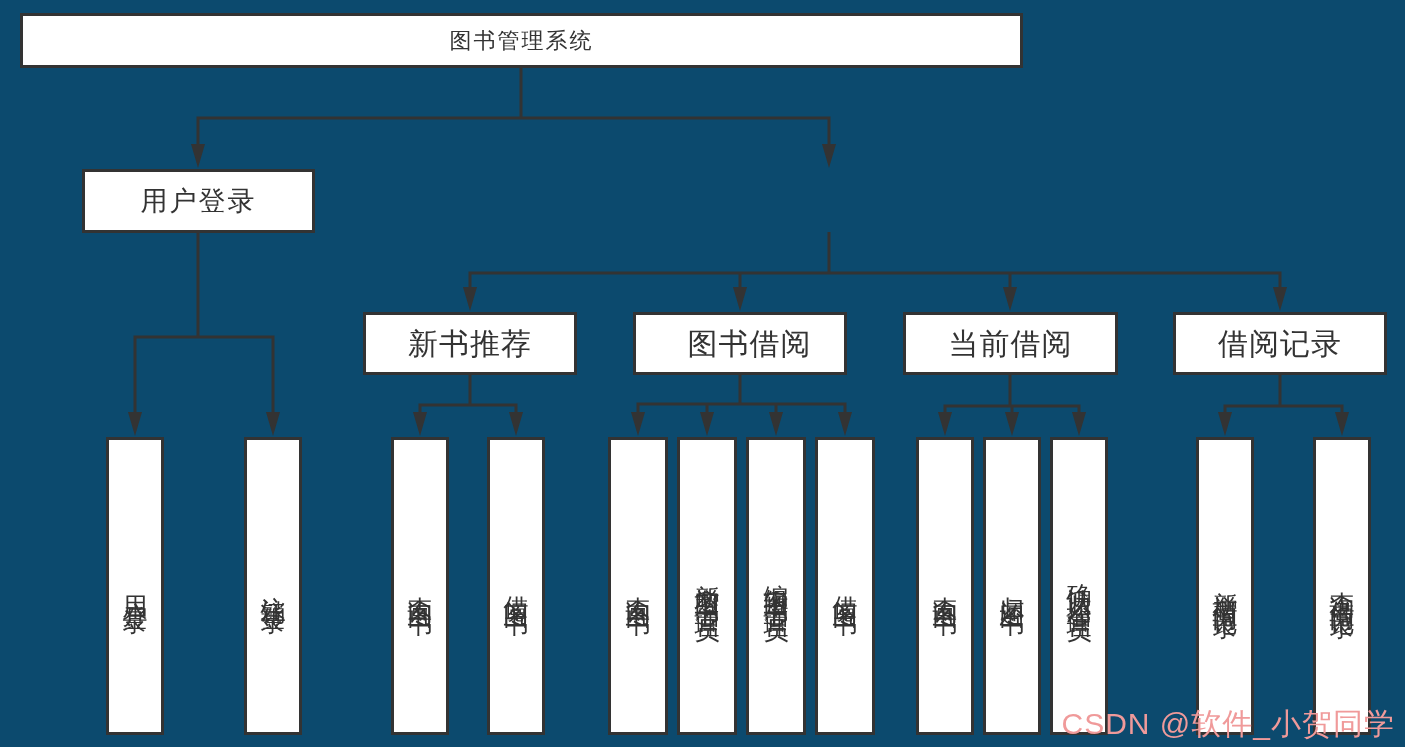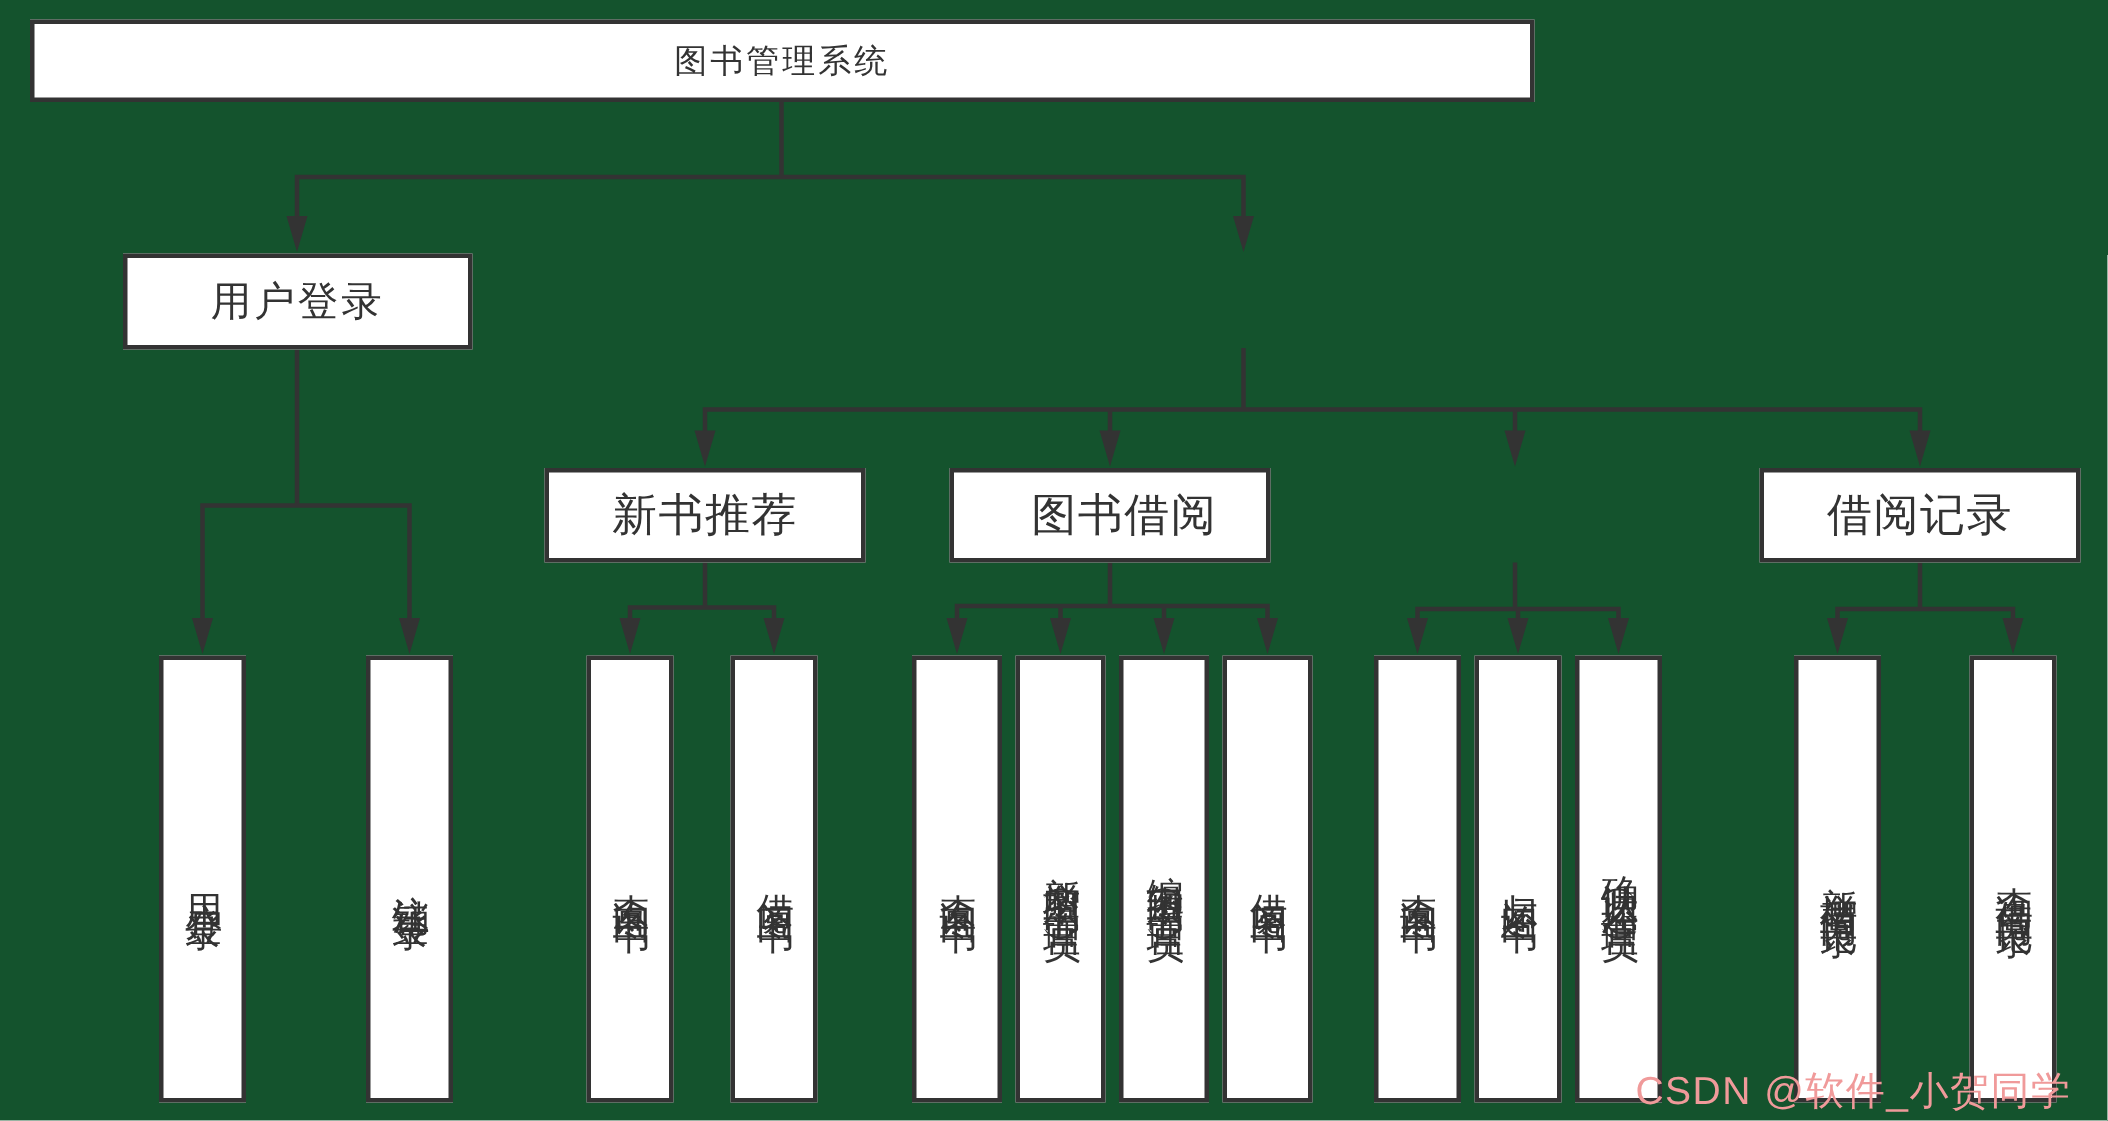--- a/index.html
+++ b/index.html
@@ -1,19 +1,19 @@
 <!DOCTYPE html>
 <html><head>
 <meta charset="utf-8">
 <style>
   html,body{margin:0;padding:0;background:#ffffff;}
   #stage{
     position:relative;
     width:1405px;height:747px;
-    background:#14532d;
+    background:#0c4a6e;
     font-family:"Liberation Sans", sans-serif;
     color:#333333;
     overflow:hidden;
   }
   #connectors{position:absolute;left:0;top:0;width:1405px;height:747px;}
   .node{
     position:absolute;
     box-sizing:border-box;
     background:#ffffff;
     border:3px solid #333333;
@@ -30,22 +30,22 @@
   }
   .leaf .vtext{
     writing-mode:vertical-rl;
     text-orientation:mixed;
     letter-spacing:5px;
     line-height:1.15;
     max-height:286px;
   }
   #watermark{
     position:absolute;
-    right:24px;bottom:2px;
-    font-size:26px;
+    right:10px;bottom:2px;
+    font-size:30px;
     color:#f09a9a;
     letter-spacing:1px;
     white-space:nowrap;
     z-index:5;
     margin-top:11px;
   }
 </style>
 </head>
 <body>
 
@@ -91,20 +91,23 @@
   <div class="node l2-node" style="left:82px;top:169px;width:233px;height:64px;">
     <span>用户登录</span>
   </div>
 
   <div class="node l3-node" style="left:363px;top:312px;width:214px;height:63px;">
     <span>新书推荐</span>
   </div>
   <div class="node l3-node" style="left:633px;top:312px;width:214px;height:63px;padding-left:19px;">
     <span>图书借阅</span>
   </div>
+  <div class="node l3-node" style="left:903px;top:312px;width:215px;height:63px;">
+    <span>当前借阅</span>
+  </div>
   <div class="node l3-node" style="left:1173px;top:312px;width:214px;height:63px;justify-content:center;">
     <span>借阅记录</span>
   </div>
 
   <div class="node leaf" style="left:106px;top:437px;width:58px;height:298px;">
     <span class="vtext">用户登录</span>
   </div>
   <div class="node leaf" style="left:244px;top:437px;width:58px;height:298px;">
     <span class="vtext">注销登录</span>
   </div>

